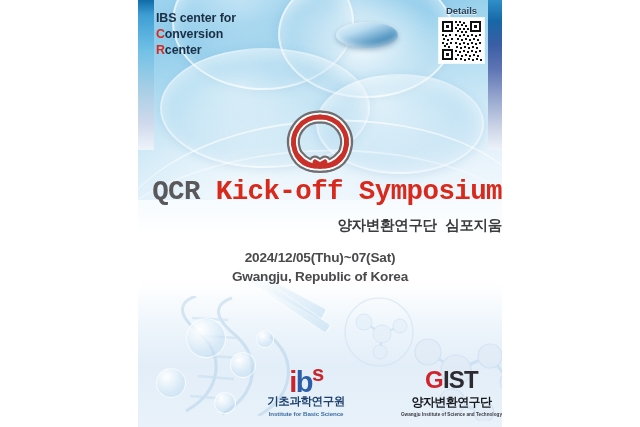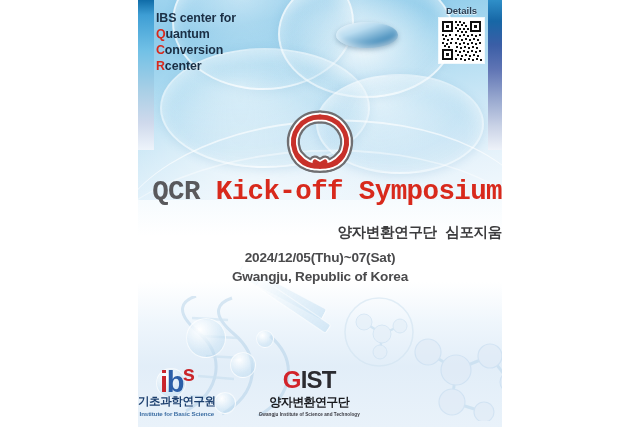--- a/index.html
+++ b/index.html
@@ -121,30 +121,30 @@
 
   
   .title-block { position:absolute; left:0; right:0; top:178px; z-index:6; text-align:right;font-family:Liberation Mono, monospace; }
   .title-main {
     font-size:27.5px; font-weight:bold; letter-spacing:-.6px; line-height:1.05;
     white-space:nowrap;
   }
   .t-qcr { color:#59595c; }
   .t-rest { color:#d8291c; }
   .title-kr {
-    margin-top:16px; font-size:14.5px; font-weight:bold; color:#3c3c3e; letter-spacing:-.3px;
+    margin-top:9px; font-size:14.5px; font-weight:bold; color:#3c3c3e; letter-spacing:-.3px;
   }
   .date-block { position:absolute; left:0; right:0; top:249px; z-index:6; text-align:center; }
   .date-l1, .date-l2 {
     font-size:13.6px; font-weight:bold; color:#4a4a4c; line-height:1.38; letter-spacing:-.2px;
   }
 
   
   .logos { position:absolute; left:0; right:0; bottom:10px; z-index:7;
-           display:flex; justify-content:flex-start; align-items:flex-end; gap:43px;margin-top:20px; }
+           display:flex; justify-content:flex-end; align-items:flex-end; gap:56px;margin-top:20px; }
   .logo { text-align:center; }
   .ibs-mark { font-size:29px; font-weight:bold; line-height:.92; letter-spacing:-1.5px; }
   .ibs-mark .i { color:#c9252b; }
   .ibs-mark .b { color:#2b5fa8; }
   .ibs-mark .s { color:#c9252b; font-size:22px; vertical-align:super; }
   .ibs-kr { font-size:11.5px; font-weight:bold; color:#1c3f6e; letter-spacing:-.4px; margin-top:-1px; }
   .ibs-en { font-size:6.2px; font-weight:bold; color:#3d6ea3; letter-spacing:-.1px; margin-top:1px; }
 
   .gist-mark { font-size:24px; font-weight:bold; line-height:1; letter-spacing:-.8px; }
   .gist-mark .g { color:#d2232a; }
@@ -225,21 +225,20 @@
     <div class="bubble bb1"></div>
     <div class="bubble bb2"></div>
     <div class="bubble bb3"></div>
     <div class="bubble bb4"></div>
     <div class="bubble bb5"></div>
     <div class="pipette pp1"></div>
     <div class="pipette pp2"></div>
 
     <div class="hdr">
       <div class="l1">IBS center for</div>
-      <div class="l2"><span class="cap">Q</span><span>uantum</span></div>
       <div class="l3"><span class="cap">C</span><span>onversion</span></div>
       <div class="l4"><span class="cap">R</span><span>center</span></div>
     </div>
 
     <div class="qr-wrap">
       <div class="qr-label">Details</div>
       <div class="qr-code">
         <svg width="43" height="43" viewBox="0 0 43 43" shape-rendering="crispEdges">
           <rect width="43" height="43" fill="#fff"></rect>
           <g fill="#111">

